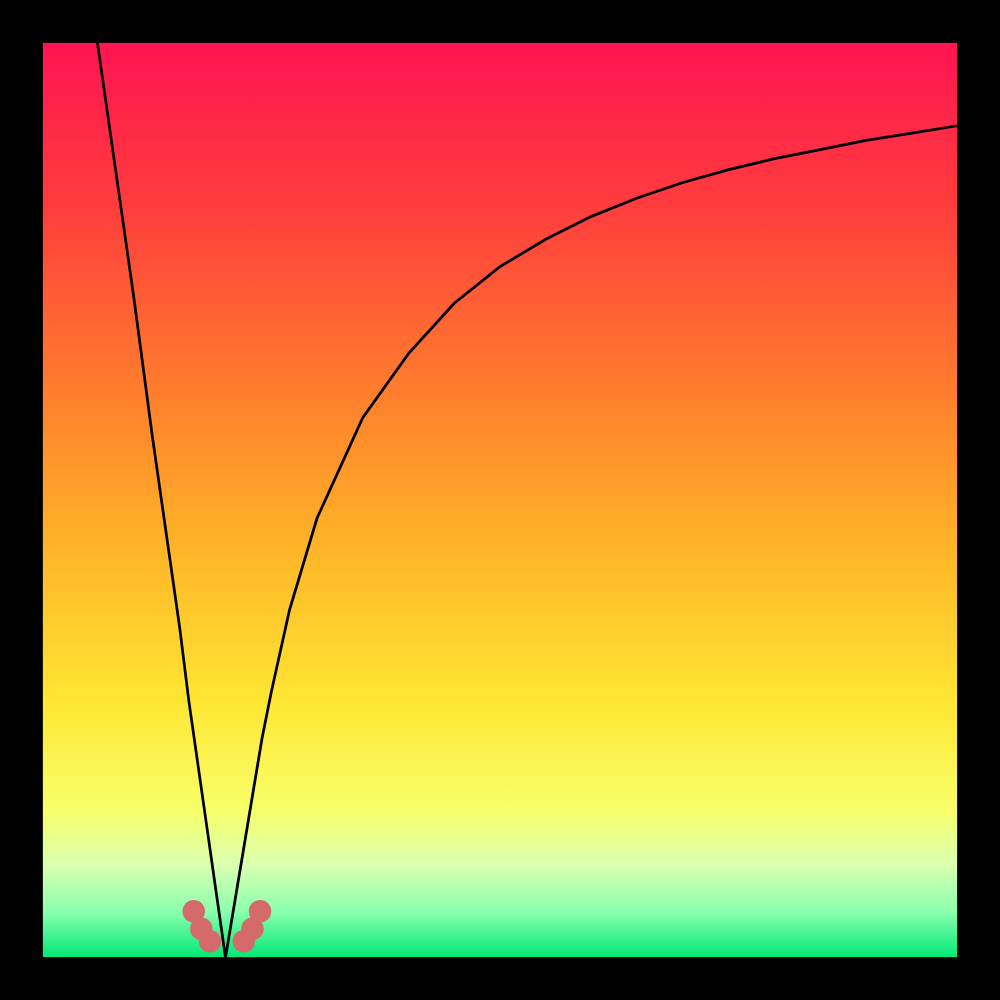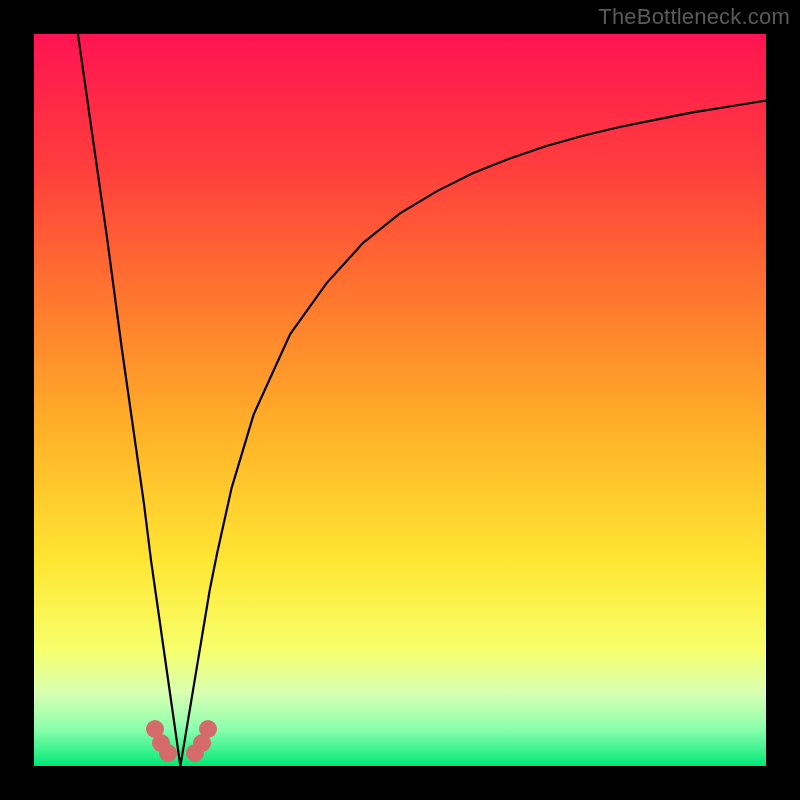--- a/index.html
+++ b/index.html
@@ -54,21 +54,20 @@
     height: 18px;
     margin-left: -9px;
     margin-top: -9px;
     border-radius: 50%;
   }
 </style>
 </head>
 <body>
 
 <div class="frame">
-  <div class="watermark">TheBottleneck.com</div>
 
   <div class="plot">
     <svg viewBox="0 0 732 732" preserveAspectRatio="none">
       <defs>
         <linearGradient id="bg-grad" x1="0" y1="0" x2="0" y2="1">
         <stop offset="0%" stop-color="#ff1452"></stop>
             <stop offset="18%" stop-color="#ff3d3d"></stop>
             <stop offset="38%" stop-color="#ff7d2d"></stop>
             <stop offset="55.00000000000001%" stop-color="#ffb428"></stop>
             <stop offset="72%" stop-color="#ffe633"></stop>

